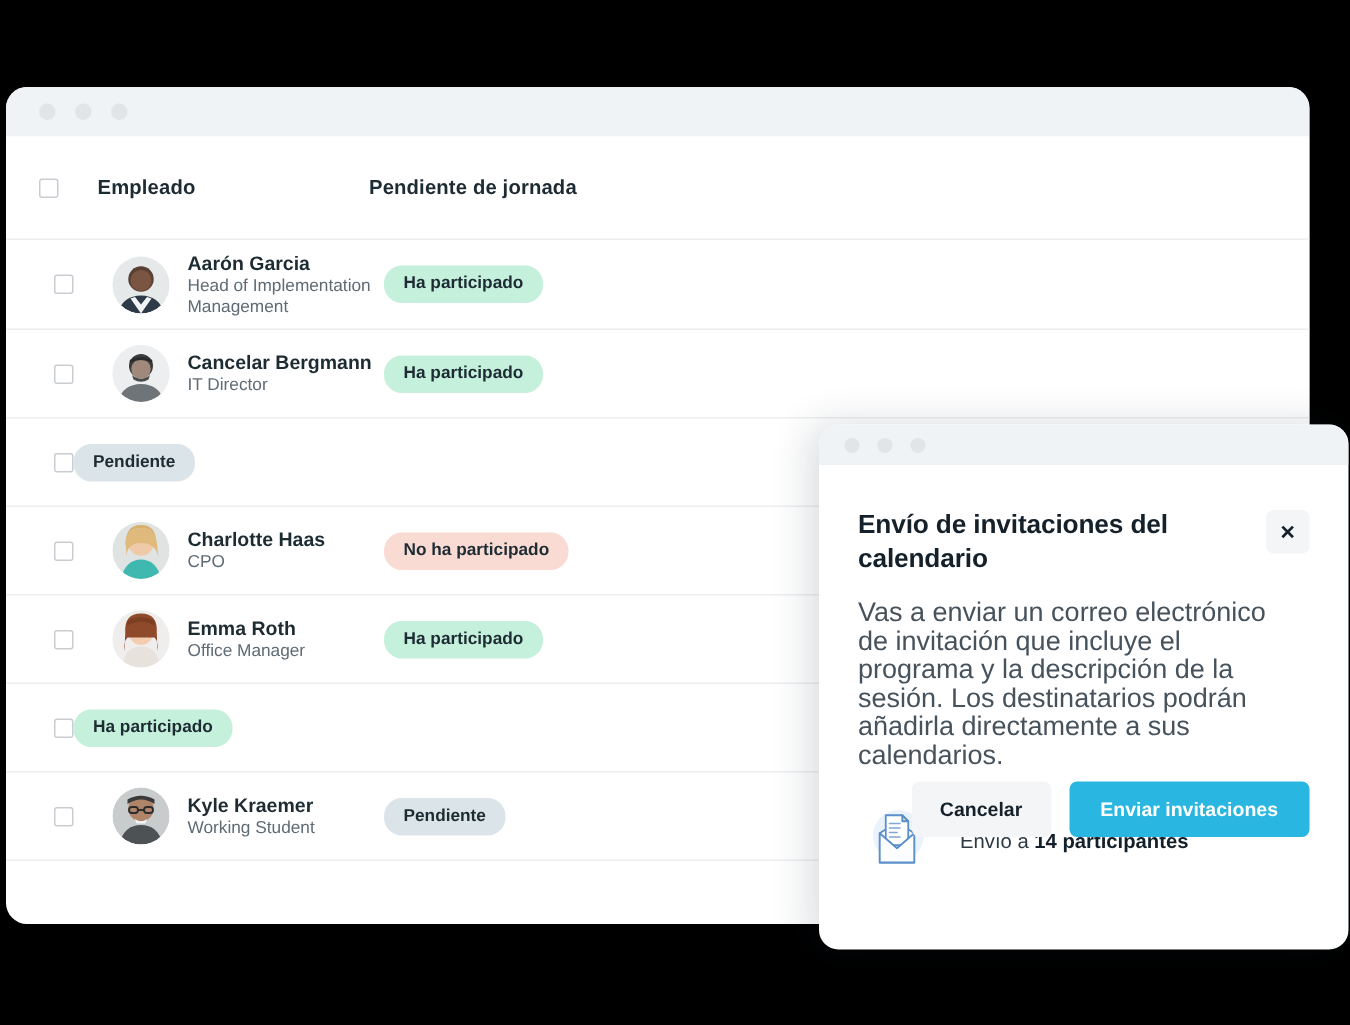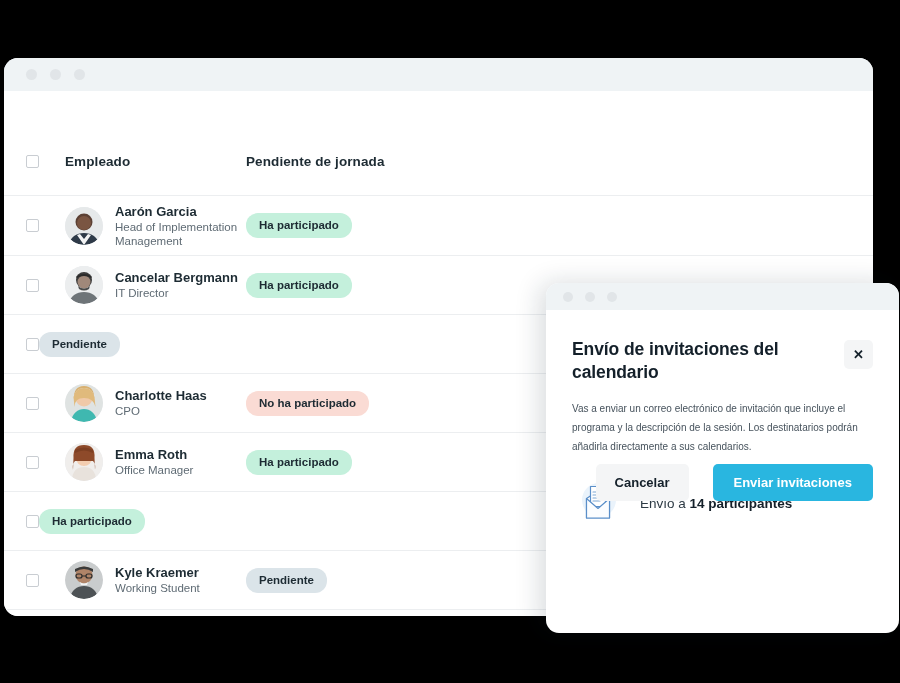--- a/index.html
+++ b/index.html
@@ -42,21 +42,20 @@
   .dot {
     width: 11px;
     height: 11px;
     border-radius: 50%;
     background: #e1e5e8;
   }
 
   .table-body {
     background: #ffffff;
     padding-top: 0;
-    margin-top: 36px;
   }
 
   .table-header {
     display: flex;
     align-items: center;
     height: 68px;
     padding: 0 0 0 22px;
   }
 
   .cb {
@@ -81,21 +80,21 @@
     font-size: 13.5px;
     font-weight: bold;
     color: #1d2b33;
     letter-spacing: 0.1px;
   }
 
   .row {
     display: flex;
     align-items: center;
     height: 59px;
-    padding-left: 22px;
+    padding-left: 32px;
     border-top: 1px solid #eceef0;
     justify-content: flex-end;
   }
   .row.tall { height: 60px; }
 
   .emp-cell {
     width: 207px;
     flex: 0 0 auto;
     padding-left: 26px;
     display: flex;
@@ -201,21 +200,21 @@
     border: none;
     font-family: "Liberation Sans", sans-serif;
     font-size: 13px;
     font-weight: bold;
     color: #14202a;
     line-height: 1;
   }
 
   .modal-desc {
     margin-top: 15px;
-    font-size: 10px;
+    font-size: 18px;
     color: #46525c;
     line-height: 19px;
     max-width: 292px;
   }
 
   .send-info {
     margin-top: 23px;
     display: flex;
     align-items: center;
     gap: 16px;
@@ -232,21 +231,21 @@
     color: #2d3a44;
   }
   .send-text b { font-weight: bold; color: #14202a; }
 
   .modal-actions {
     position: absolute;
     right: 26px;
     bottom: 26px;
     display: flex;
     align-items: center;
-    gap: 24px;
+    gap: 12px;
   }
 
   .btn {
     border: none;
     border-radius: 5px;
     font-family: "Liberation Sans", sans-serif;
     font-size: 13px;
     font-weight: bold;
     cursor: pointer;
     line-height: 1;

